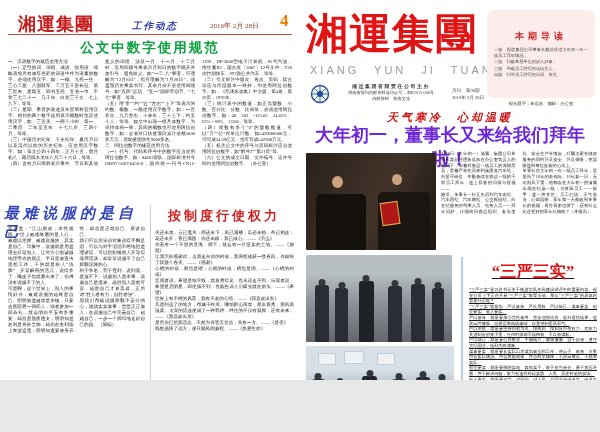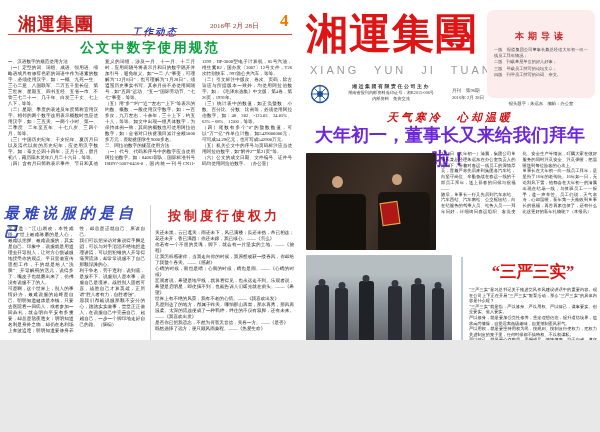--- a/index.html
+++ b/index.html
@@ -1,22 +1,22 @@
 <!DOCTYPE html>
 <html><head>
 <meta charset="utf-8">
 <style>
   html,body{margin:0;padding:0;background:#e8e8e8;}
-  .sheet{position:relative;width:600px;height:340px;background:#ffffff;overflow:hidden;
+  .sheet{position:relative;width:600px;height:380px;background:#ffffff;overflow:hidden;
          font-family:"Liberation Serif","DejaVu Serif",serif;color:#1c1c1c;}
   .abs{position:absolute;}
 
   
   .lp-masthead{left:18px;top:12px;font-size:18px;font-weight:bold;color:#c91d1d;letter-spacing:1px;}
-  .lp-section{left:132px;top:20px;font-size:9.5px;color:#2a36b0;font-style:italic;font-weight:bold;letter-spacing:2px;margin-top:6px;}
+  .lp-section{left:132px;top:20px;font-size:9.5px;color:#2a36b0;font-style:italic;font-weight:bold;letter-spacing:2px;}
   .lp-date{left:210px;top:21px;font-size:7px;color:#8c3a2a;}
   .lp-pagenum{left:280px;top:11px;font-size:17px;color:#f07800;font-weight:bold;}
   .lp-rule{left:8px;top:34px;width:284px;border-top:1.5px solid #d24a3a;}
   .a1-title{left:0;top:39px;width:300px;text-align:center;font-size:13.5px;font-weight:bold;color:#0ca13f;letter-spacing:2px;}
   .a1-body{left:8px;top:59px;width:284px;height:139px;column-count:3;column-gap:7px;
            font-size:4.6px;line-height:6px;text-align:justify;white-space:pre-line;overflow:hidden;}
   .a2-title{left:4px;top:204px;width:142px;font-size:15px;font-weight:bold;
             color:#3346bb;letter-spacing:4px;font-style:italic;}
   .a2-body{left:8px;top:226px;width:137px;height:176px;column-count:2;column-gap:6px;
            font-size:4.6px;line-height:6px;text-align:justify;white-space:pre-line;overflow:hidden;}
@@ -36,21 +36,21 @@
   .rp-issue{left:452px;top:87px;font-size:4.6px;line-height:7px;color:#3a3a3a;}
   .rp-digest{left:487px;top:10px;width:108px;height:88px;background:#fcecec;border-radius:7px;}
   .rp-digest-title{margin-top:20px;text-align:center;font-size:9px;font-weight:bold;color:#cc2a2a;letter-spacing:4px;}
   .rp-digest-items{margin:4px 7px 0;font-size:4.2px;line-height:6.2px;color:#4a4a4a;text-align:justify;}
   .rp-credit{left:487px;top:101px;width:108px;text-align:center;font-size:4.3px;color:#333;}
   .rp-kicker{left:300px;top:110px;width:300px;text-align:center;font-size:11px;font-weight:bold;
              font-style:italic;color:#cc1515;letter-spacing:3px;}
   .rp-headline{left:300px;top:123px;width:300px;text-align:center;font-size:18px;font-weight:bold;color:#6d28d9;}
   .lead-body{left:441px;top:151px;width:156px;height:99px;column-count:2;column-gap:7px;
              font-size:4.3px;line-height:5.8px;text-align:justify;white-space:pre-line;overflow:hidden;}
-  .sysj{left:461px;top:257px;width:136px;height:173px;border-left:2px solid #b9cfe3;padding-left:6px;box-sizing:border-box;}
+  .sysj{left:461px;top:257px;width:136px;height:173px;border-left:2px solid #b9cfe3;padding-left:6px;box-sizing:border-box;text-decoration:underline;}
   .sysj-title{margin-top:4px;text-align:center;font-size:16.5px;line-height:21px;font-weight:bold;color:#d81414;}
   .sysj-body{margin-top:5px;height:118px;font-size:4.2px;line-height:5.6px;text-align:justify;
              white-space:pre-line;color:#222;overflow:hidden;}
 
   
   .photo{position:absolute;overflow:hidden;border-radius:1px;}
   .photo1{left:306px;top:153px;width:130px;height:97px;background:linear-gradient(115deg,#2a211a,#41332a 55%,#1c1611);}
   .photo2{left:306px;top:255px;width:146px;height:87px;background:linear-gradient(#b6bec2 0 22%,#8c9398 55%,#62666b);}
   .photo3{left:306px;top:346px;width:148px;height:82px;background:linear-gradient(#d7e0e6 0 30%,#a9b5bd 55%,#6e767e);}
   .face{position:absolute;border-radius:50%;background:#caa27d;}

